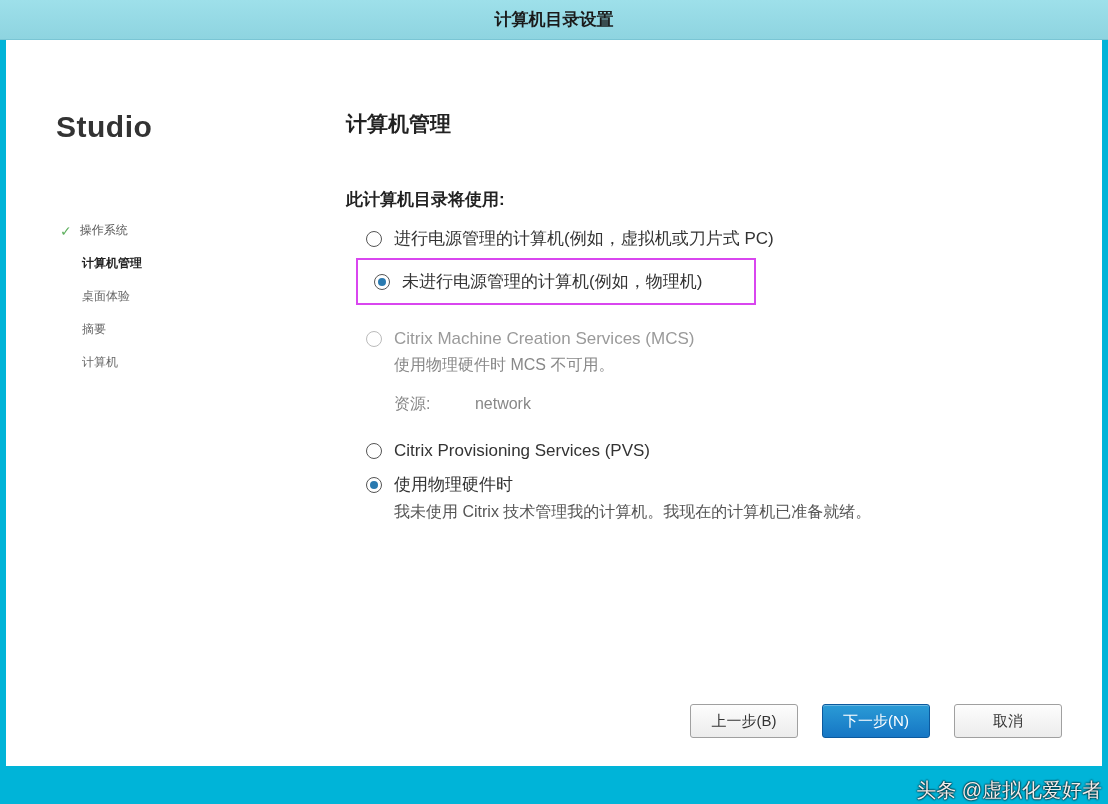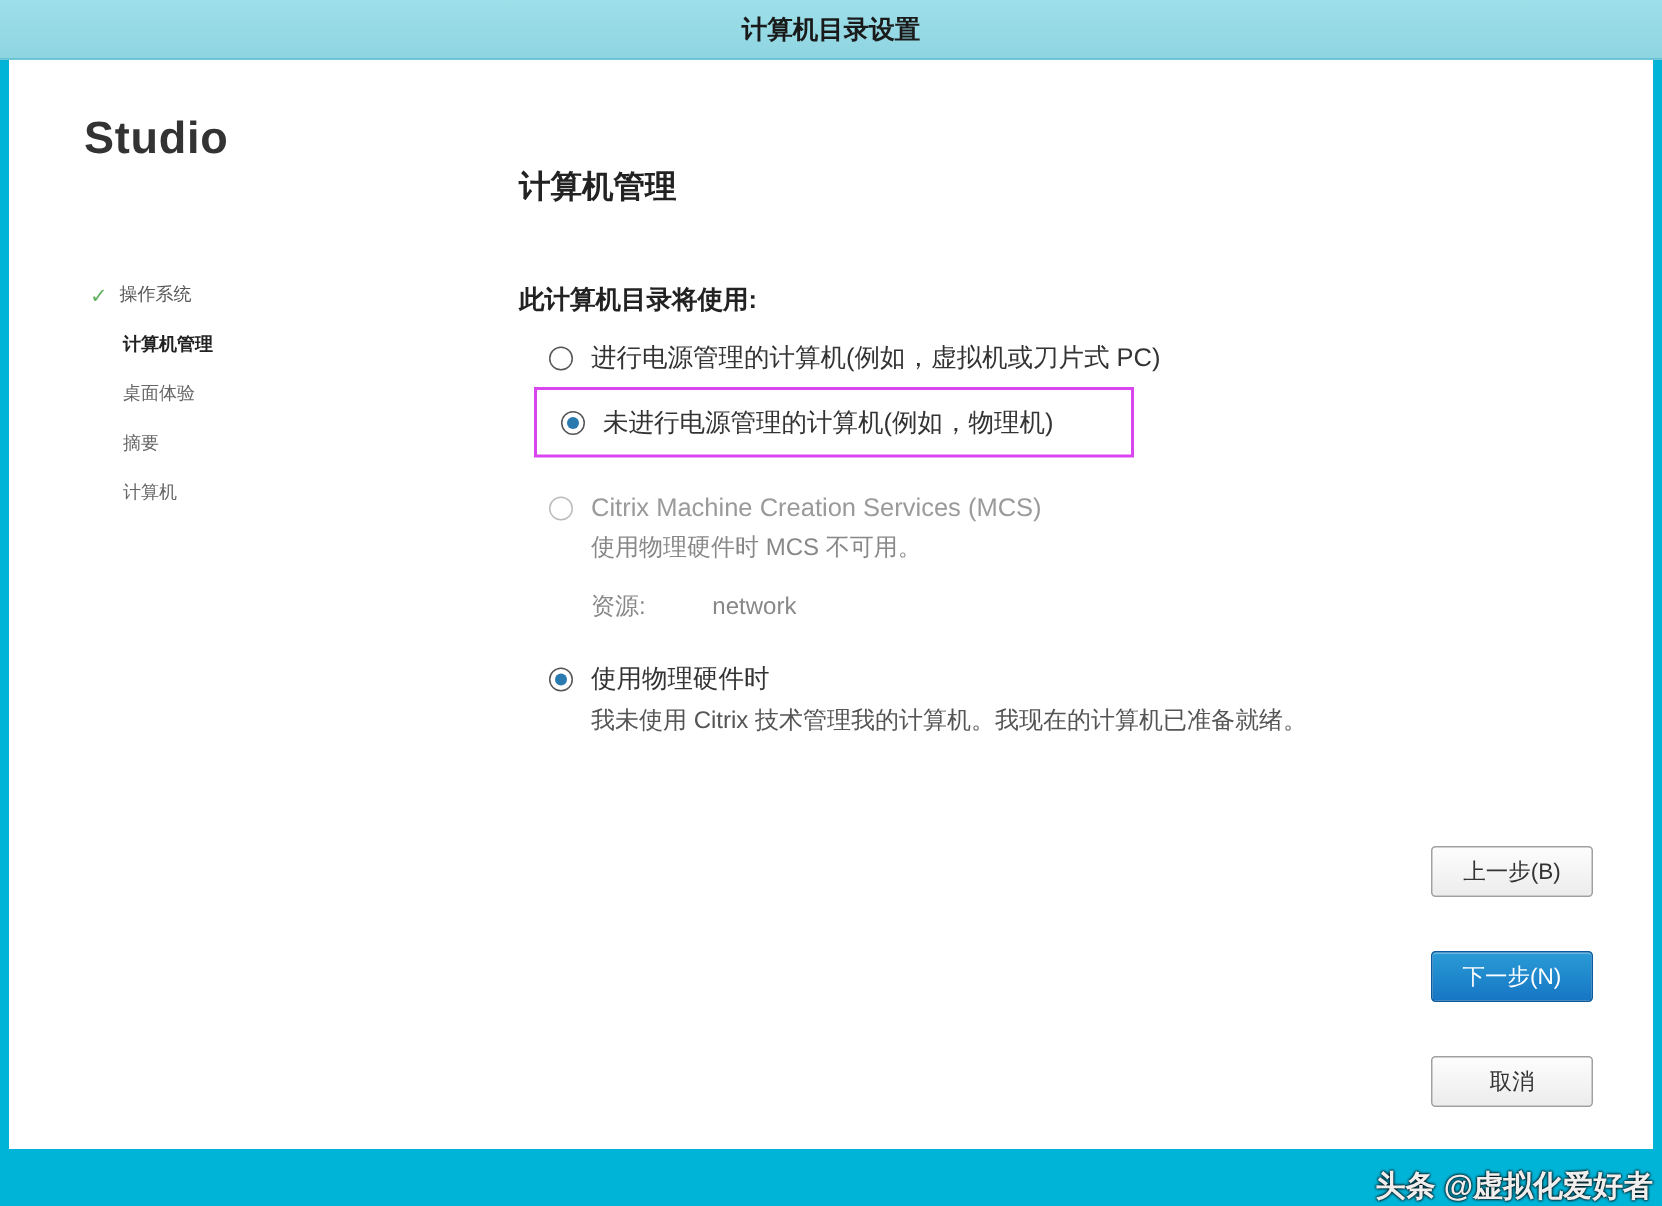--- a/index.html
+++ b/index.html
@@ -24,21 +24,21 @@
   }
   .client {
     flex: 1;
     margin: 0 6px 6px 6px;
     background: #ffffff;
     position: relative;
     display: flex;
   }
   .sidebar {
     width: 270px;
-    padding: 36px 0 0 50px;
+    padding: 70px 0 0 50px;
   }
   .app-brand {
     font-size: 30px; font-weight: 700; color: #333;
     margin-bottom: 70px;
     letter-spacing: 0.5px;
   }
   .nav-item {
     display: flex; align-items: center;
     font-size: 12px; color: #575757;
     padding: 8px 0; margin-left: 4px;
@@ -87,40 +87,39 @@
   .highlight-box .radio-row { padding-left: 10px; }
 
   .res-row {
     padding: 12px 0 20px 48px;
     font-size: 16px; color: #888;
   }
   .res-row span { margin-right: 40px; }
 
   .button-row {
     position: absolute; bottom: 28px; right: 40px;
-    display: flex; gap: 36px; flex-direction: column;
+    display: flex; gap: 24px;
   }
   .btn {
     min-width: 108px; height: 34px; padding: 0 14px;
     font-size: 15px; border: 1px solid #a0a0a0; border-radius: 3px;
     background: linear-gradient(#fdfdfd,#ececec);
     color: #333; cursor: pointer;
     display: inline-flex; align-items: center; justify-content: center;
   }
   .btn.primary {
     background: linear-gradient(#2a9bd6,#1676c4);
     color: #fff; border: 1px solid #0c5a9e;
     box-shadow: inset 0 1px 0 rgba(255,255,255,.3);
   }
   .watermark {
     position: absolute; right: 6px; bottom: 0;
     font-size: 20px; color: #eee;
     text-shadow: 0 0 2px #000, 0 0 2px #000;
     font-family: sans-serif;
-    font-weight: bold;
   }
 </style>
 </head>
 <body>
 
 <div class="window">
   <div class="titlebar">计算机目录设置</div>
   <div class="client">
 
     <div class="sidebar">
@@ -153,20 +152,24 @@
       <div class="radio-row disabled">
         <span class="radio-ctrl"></span>
         <span>Citrix Machine Creation Services (MCS)</span>
       </div>
       <div class="radio-subtext">使用物理硬件时 MCS 不可用。</div>
       <div class="res-row">
         <span>资源:</span>
         <span>network</span>
       </div>
 
+      <div class="radio-row">
+        <span class="radio-ctrl"></span>
+        <span>Citrix Provisioning Services (PVS)</span>
+      </div>
 
       <div class="radio-row">
         <span class="radio-ctrl checked"></span>
         <span>使用物理硬件时</span>
       </div>
       <div class="radio-subtext" style="color:#555">我未使用 Citrix 技术管理我的计算机。我现在的计算机已准备就绪。</div>
 
       <div class="button-row">
         <button class="btn">上一步(B)</button>
         <button class="btn primary">下一步(N)</button>

